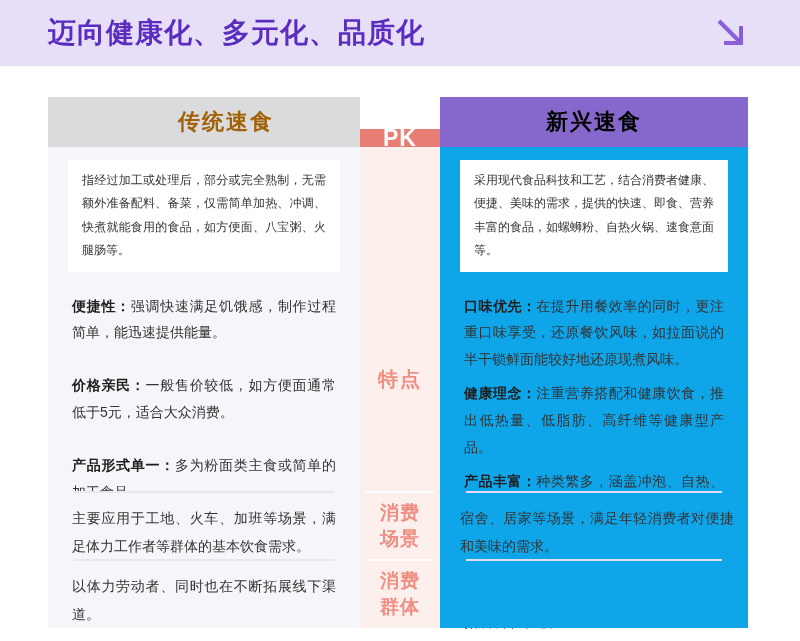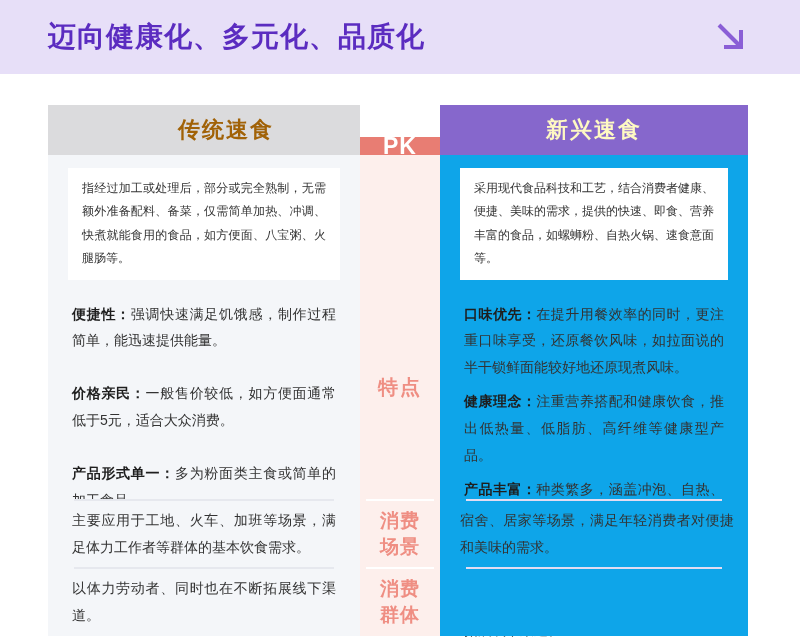--- a/index.html
+++ b/index.html
@@ -3,41 +3,41 @@
 <meta charset="utf-8">
 <style>
   html,body{margin:0;padding:0;}
   body{
     width:800px;height:641px;background:#ffffff;
     font-family:"Liberation Sans","DejaVu Sans",sans-serif;
     color:#333;overflow:hidden;
   }
   
   .banner{
-    height:74px;background:#e7dff8;
+    height:66px;background:#e7dff8;
     display:flex;align-items:center;justify-content:space-between;
     padding:0 48px;box-sizing:border-box;
   }
   .banner-title{
     font-size:28px;font-weight:bold;color:#5b2cc0;
     letter-spacing:1px;margin:0;
   }
   .banner-arrow{width:44px;height:44px;display:flex;align-items:center;justify-content:center;}
 
   
   .card{
     width:700px;margin:31px 0 0 48px;
     display:grid;
     grid-template-columns:312px 80px 308px;
     grid-template-rows:50px 345px 68px 68px;
   }
   .hdr{display:flex;align-items:center;justify-content:center;font-weight:bold;}
   .hdr-left{background:#dbdbdd;color:#a16207;font-size:22px;letter-spacing:2px;padding-left:44px;}
   .hdr-pk{background:#e87d73;color:#ffffff;font-size:23px;letter-spacing:1px;margin-top:32px;}
-  .hdr-right{background:#8667cc;color:#fef9c3;font-size:22px;letter-spacing:2px;}
+  .hdr-right{background:#8667cc;color:#000000;font-size:22px;letter-spacing:2px;}
 
   .col-left{background:#f4f6f9;position:relative;}
   .col-mid{background:#fdefec;position:relative;}
   .col-right{background:#0ea5e9;position:relative;}
 
   
   .s1-pad{padding-top:13px;}
   .defbox{
     background:#ffffff;margin:0 20px 21px;padding:9px 14px;
     font-size:12px;line-height:1.95;text-align:justify;color:#333;
@@ -52,21 +52,21 @@
   
   .mid-cell{
     display:flex;align-items:center;justify-content:center;
     font-weight:bold;color:#ef8e83;text-align:center;
   }
   .mid-feat{font-size:20px;letter-spacing:2px;padding-top:120px;box-sizing:border-box;}
   .mid-label{font-size:19px;line-height:1.35;letter-spacing:1px;white-space:pre-line;}
 
   
   .row-cell{
-    display:flex;align-items:center;
+    display:flex;align-items:flex-end;
     font-size:14px;line-height:1.95;text-align:justify;color:#333;
   }
   .row-cell.left-pad{padding:0 24px;}
   .row-cell.right-pad{padding:0 14px 0 20px;}
 
   
   .divider{position:absolute;top:-1px;height:2px;}
   .div-left{left:26px;right:26px;background:#e6e8ee;}
   .div-mid{left:6px;right:6px;background:#ffffff;}
   .div-right{left:26px;right:26px;background:#e2dcf2;}

